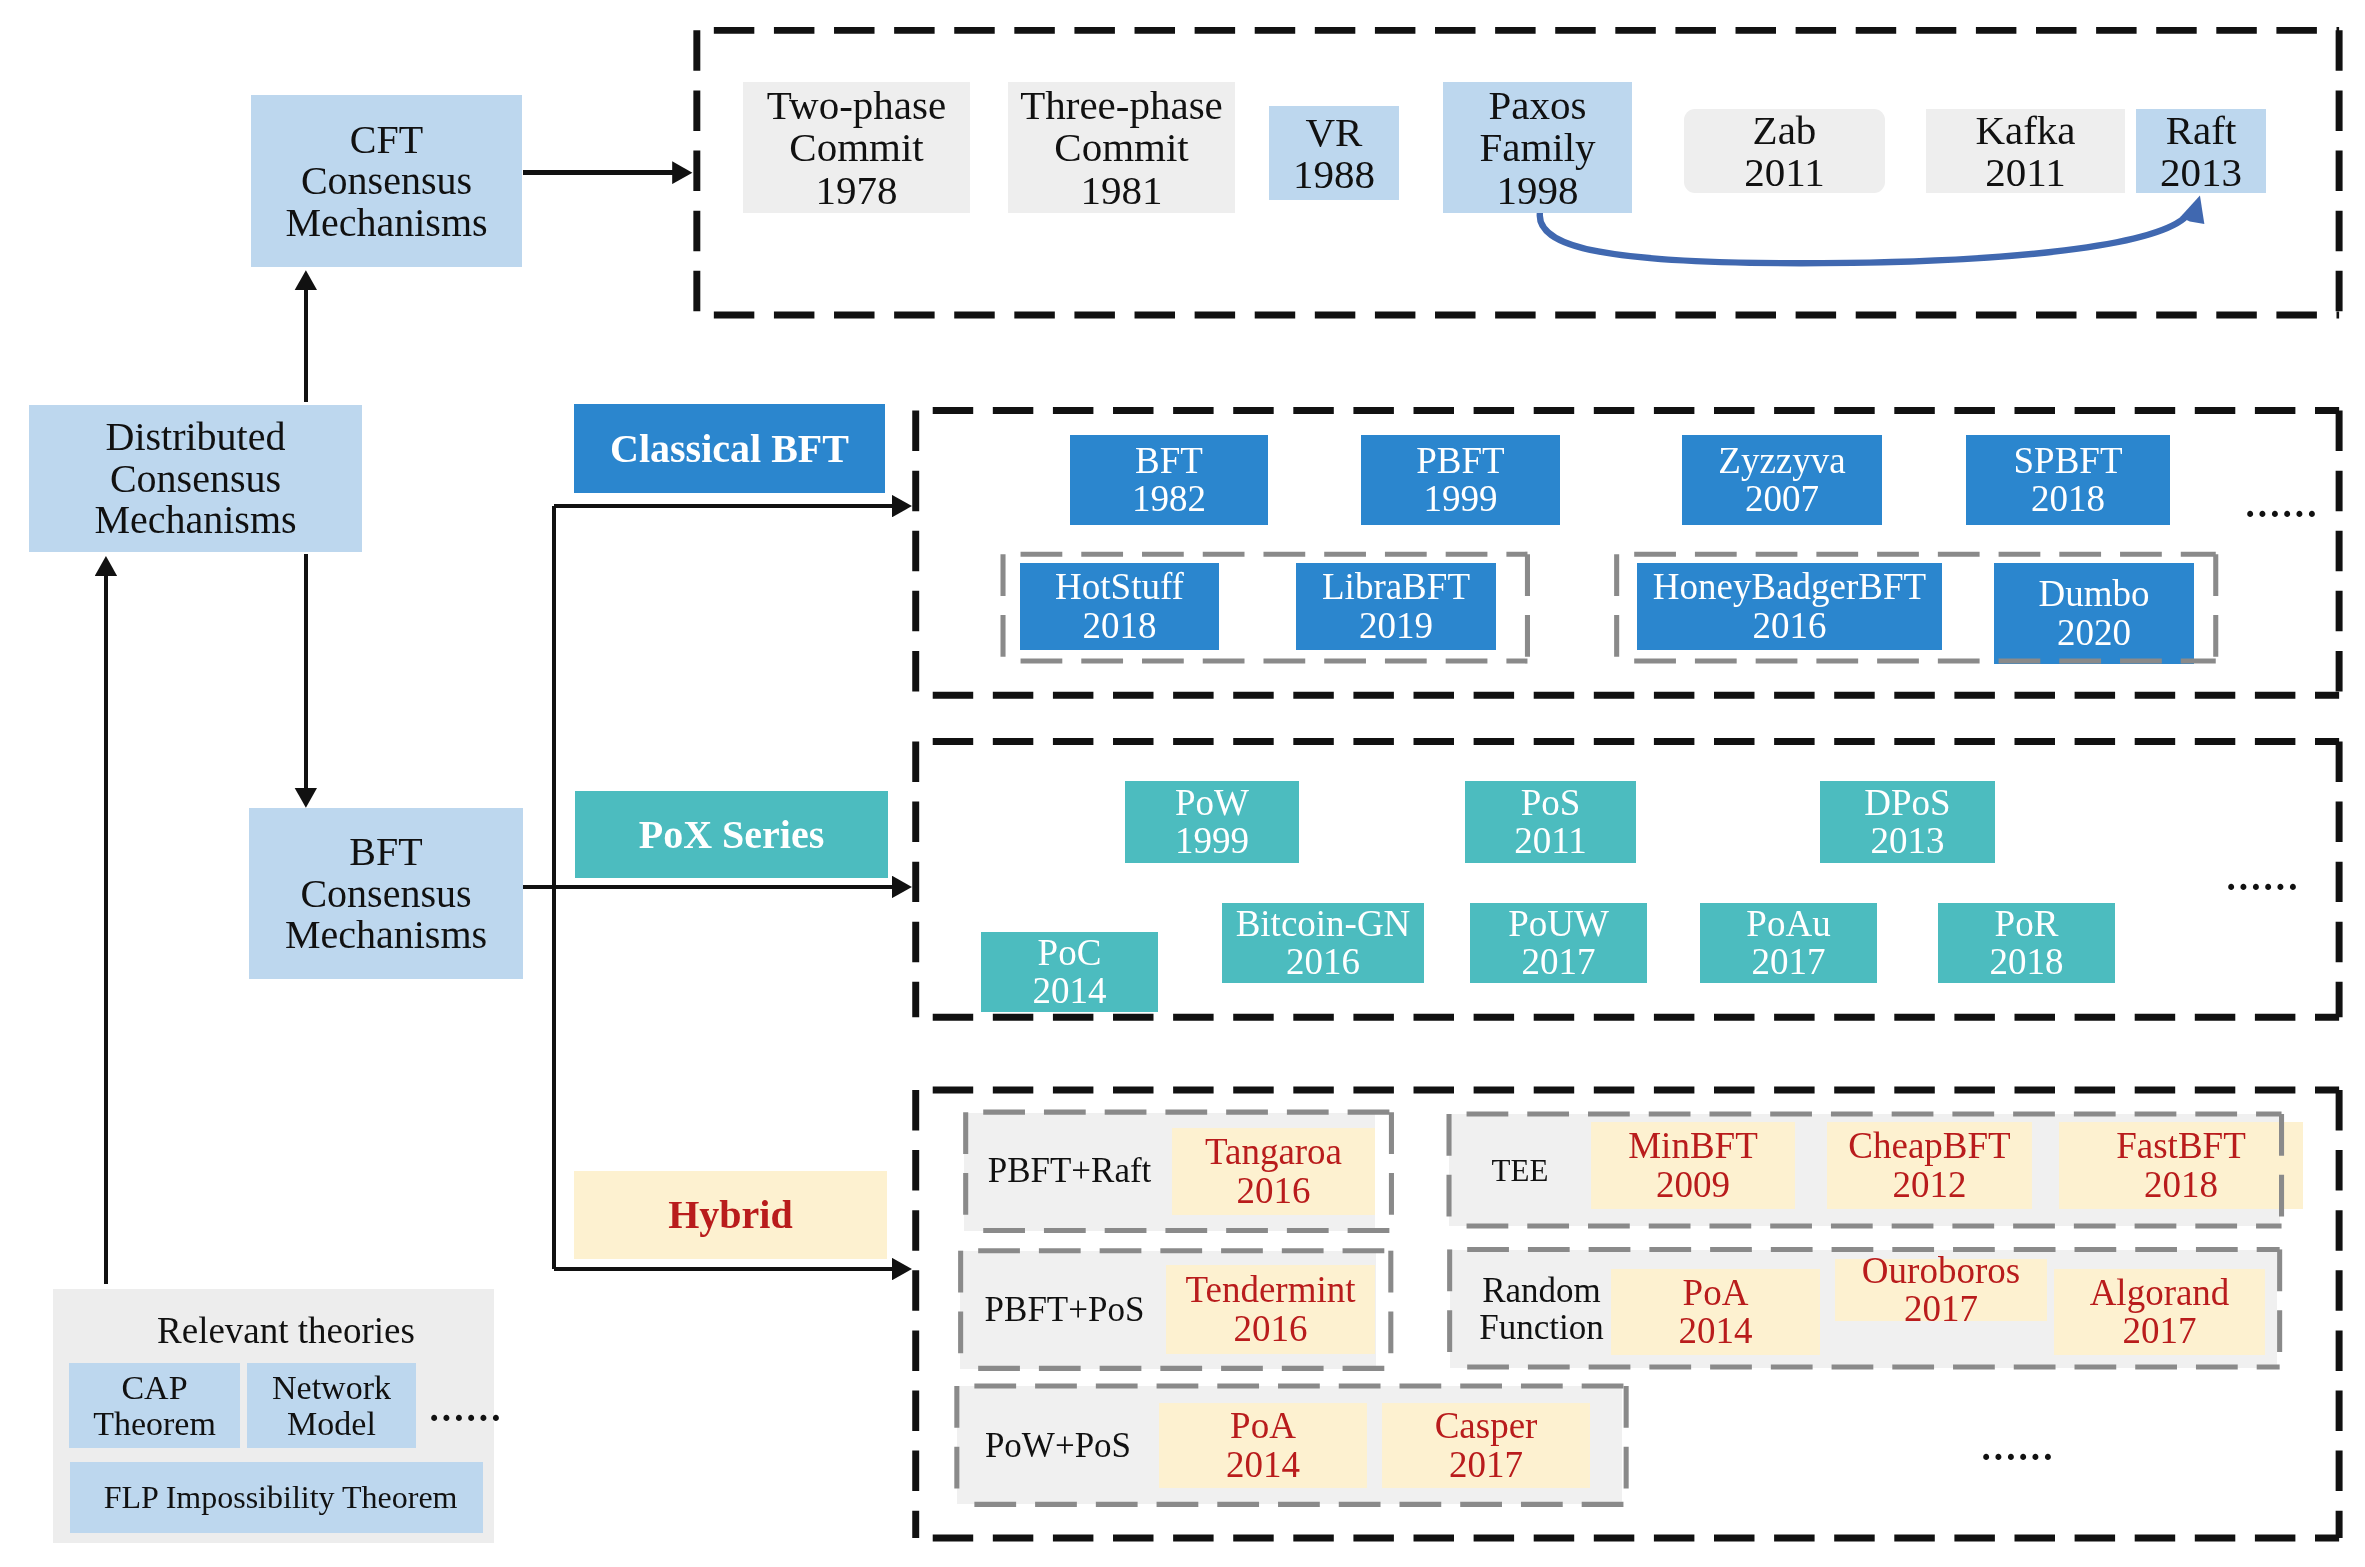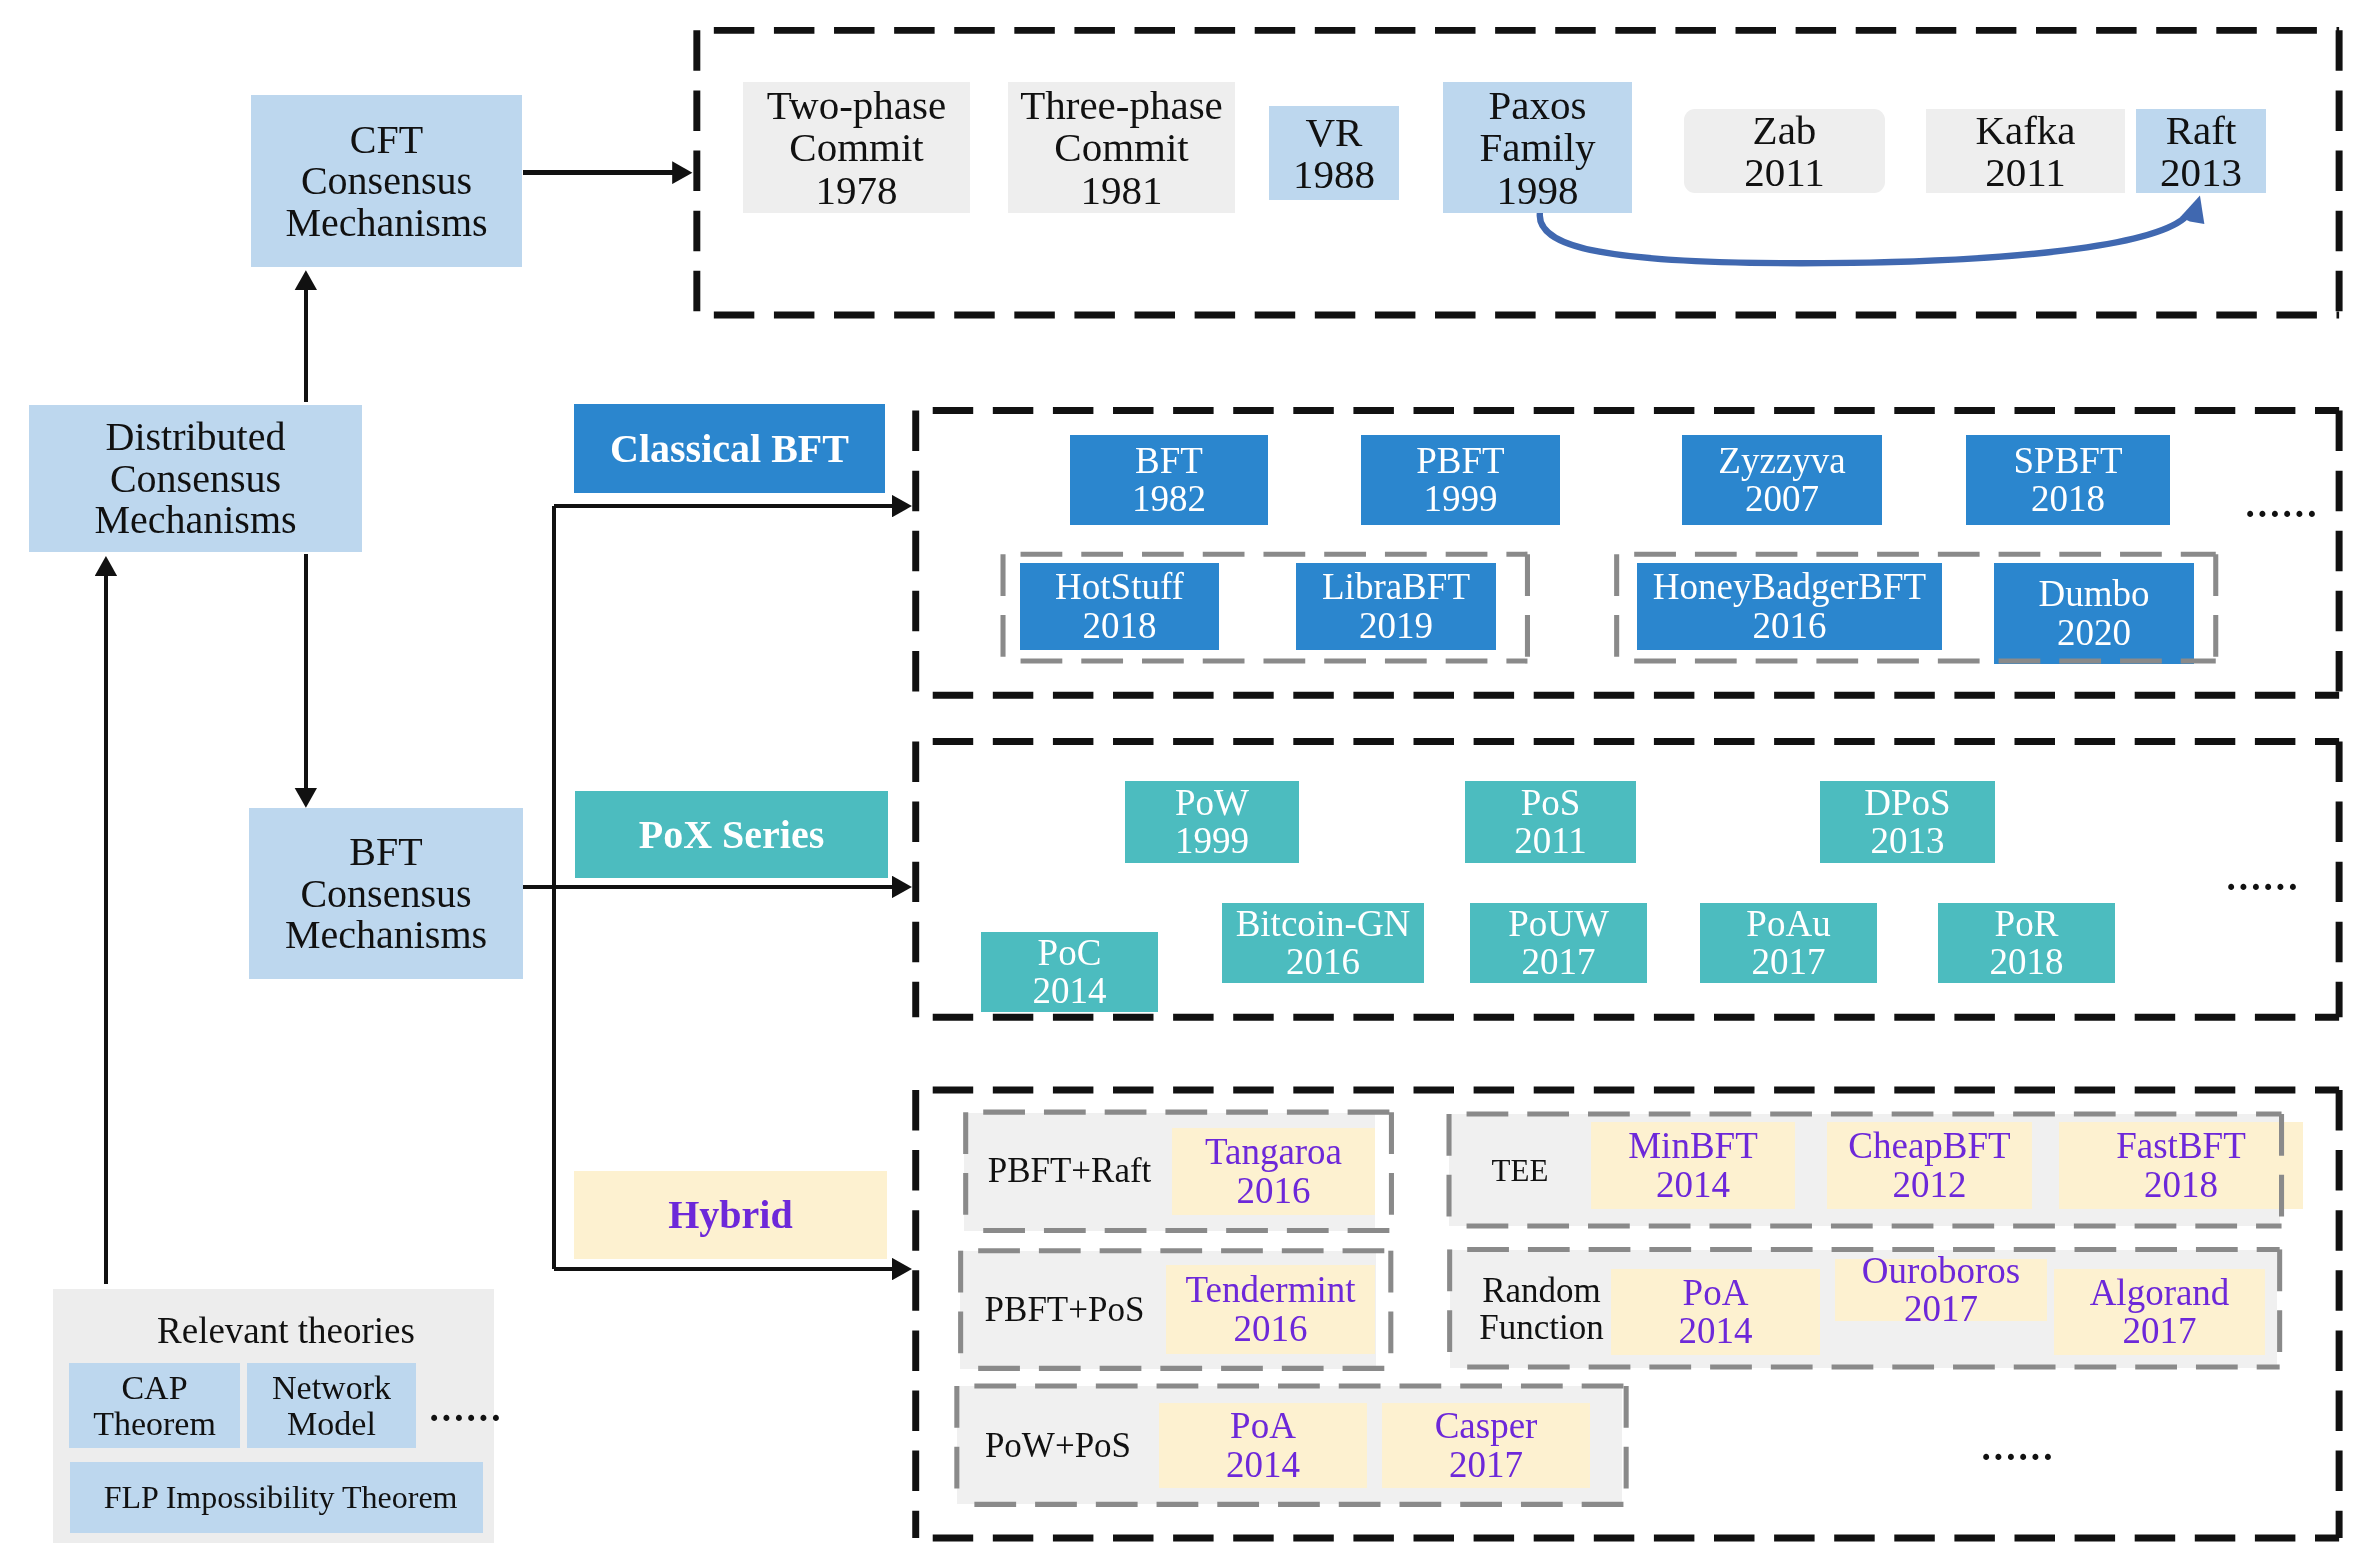--- a/index.html
+++ b/index.html
@@ -6,21 +6,21 @@
   #page{position:relative;width:2366px;height:1567px;background:#fff;
         font-family:"Liberation Serif","DejaVu Serif",serif;overflow:hidden;}
   .box{position:absolute;display:flex;align-items:center;justify-content:center;
        text-align:center;box-sizing:border-box;z-index:3;}
   .lbl{display:block;white-space:pre-line;line-height:1.035;}
   .node{color:#111;}
   .lightblue,.lightblue2{background:#bdd7ee;}
   .lgray{background:#eeeeee;}
   .strongblue{background:#2b86ce;color:#ffffff;}
   .teal{background:#4cbcbf;color:#ffffff;}
-  .cream{background:#fdf1d0;color:#6d28d9;}
+  .cream{background:#fdf1d0;color:#b91c1c;}
   .bold{font-weight:700;}
   .plaintext{position:absolute;display:flex;align-items:center;justify-content:center;
              text-align:center;color:#111;box-sizing:border-box;z-index:3;}
   .ell{letter-spacing:0;font-weight:700;line-height:1;}
   .graypanel{position:absolute;background:#ededed;z-index:1;}
   .grayfill{position:absolute;background:#f0f0f0;z-index:2;}
   svg.wires{position:absolute;left:0;top:0;width:2366px;height:1567px;z-index:1;}
   svg.topdash{z-index:4;pointer-events:none;}
 </style>
 </head>
@@ -223,21 +223,21 @@
 <div class="box node cream" style="left:1172px;top:1128px;width:203px;height:87px;font-size:37px;">
       <span class="lbl">Tangaroa
 2016</span>
     </div>
 <div class="grayfill" style="left:1449px;top:1114px;width:831px;height:112px;"></div>
 <div class="box plaintext" style="left:1486px;top:1146px;width:68px;height:51px;font-size:31px;">
       <span class="lbl">TEE</span>
     </div>
 <div class="box node cream" style="left:1591px;top:1122px;width:204px;height:87px;font-size:37px;">
       <span class="lbl">MinBFT
-2014</span>
+2009</span>
     </div>
 <div class="box node cream" style="left:1827px;top:1122px;width:205px;height:87px;font-size:37px;">
       <span class="lbl">CheapBFT
 2012</span>
     </div>
 <div class="box node cream" style="left:2059px;top:1122px;width:244px;height:87px;font-size:37px;">
       <span class="lbl">FastBFT
 2018</span>
     </div>
 <div class="grayfill" style="left:960px;top:1251px;width:416px;height:118px;"></div>

